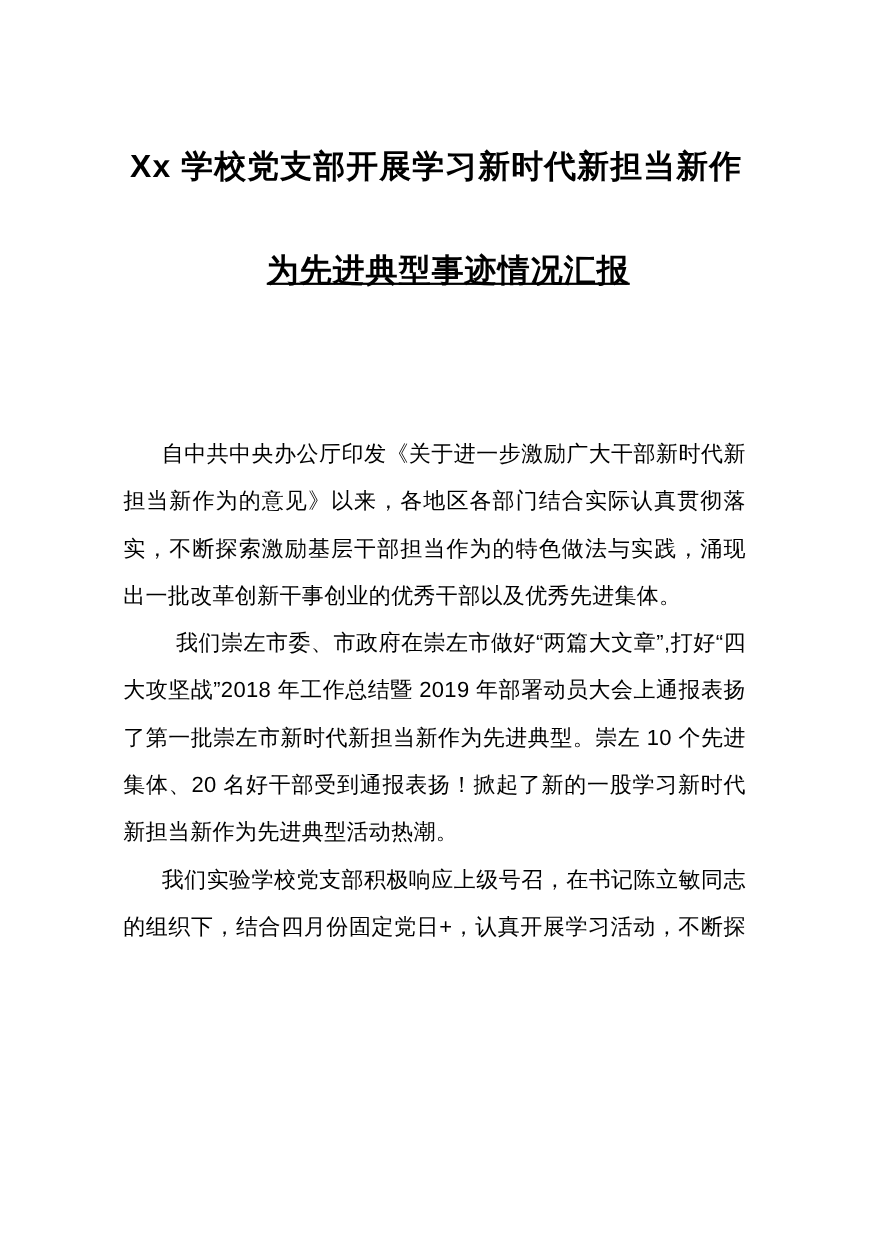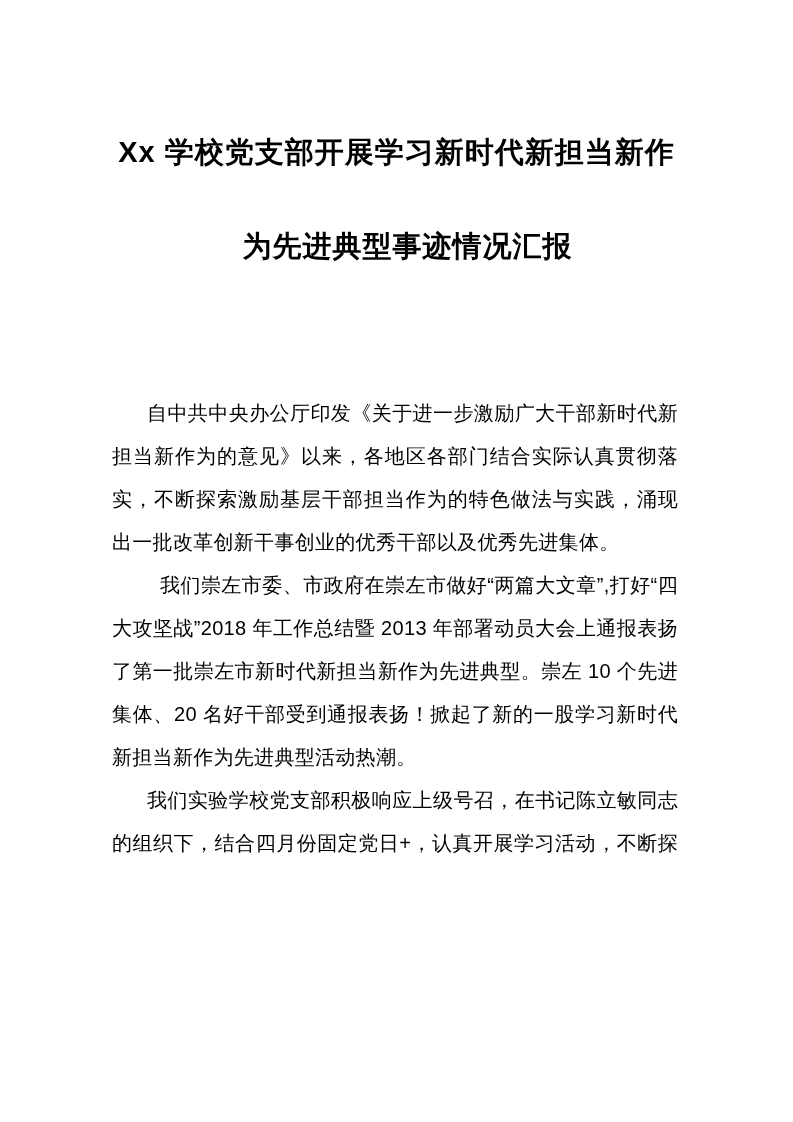--- a/index.html
+++ b/index.html
@@ -24,20 +24,21 @@
     line-height: 94px;
     text-align: center;
     letter-spacing: 1px;
   }
   .title-line {
     display: block;
     white-space: nowrap;
   }
   .title-line.line2 {
     padding-left: 22px;
+    text-decoration: underline;
   }
   .doc-body {
     margin: 99px 115px 0 112px;
     font-size: 20px;
     line-height: 43px;
     text-align: justify;
     letter-spacing: 0.3px;
   }
   .para {
     margin: 0;
@@ -50,16 +51,16 @@
 <body>
 
 <div class="page">
   <h1 class="doc-title">
     <span class="title-line line1">Xx 学校党支部开展学习新时代新担当新作</span>
     <span class="title-line line2">为先进典型事迹情况汇报</span>
   </h1>
 
   <div class="doc-body">
     <p class="para indent-normal">自中共中央办公厅印发《关于进一步激励广大干部新时代新担当新作为的意见》以来，各地区各部门结合实际认真贯彻落实，不断探索激励基层干部担当作为的特色做法与实践，涌现出一批改革创新干事创业的优秀干部以及优秀先进集体。</p>
-    <p class="para indent-deep">我们崇左市委、市政府在崇左市做好“两篇大文章”,打好“四大攻坚战”2018 年工作总结暨 2013 年部署动员大会上通报表扬了第一批崇左市新时代新担当新作为先进典型。崇左 10 个先进集体、20 名好干部受到通报表扬！掀起了新的一股学习新时代新担当新作为先进典型活动热潮。</p>
+    <p class="para indent-deep">我们崇左市委、市政府在崇左市做好“两篇大文章”,打好“四大攻坚战”2018 年工作总结暨 2019 年部署动员大会上通报表扬了第一批崇左市新时代新担当新作为先进典型。崇左 10 个先进集体、20 名好干部受到通报表扬！掀起了新的一股学习新时代新担当新作为先进典型活动热潮。</p>
     <p class="para indent-normal">我们实验学校党支部积极响应上级号召，在书记陈立敏同志的组织下，结合四月份固定党日+，认真开展学习活动，不断探索激励基层干部担当作为的特色做法与实践，现将学习情况汇报如下：</p>
   </div>
 </div>
 
 </body></html>

